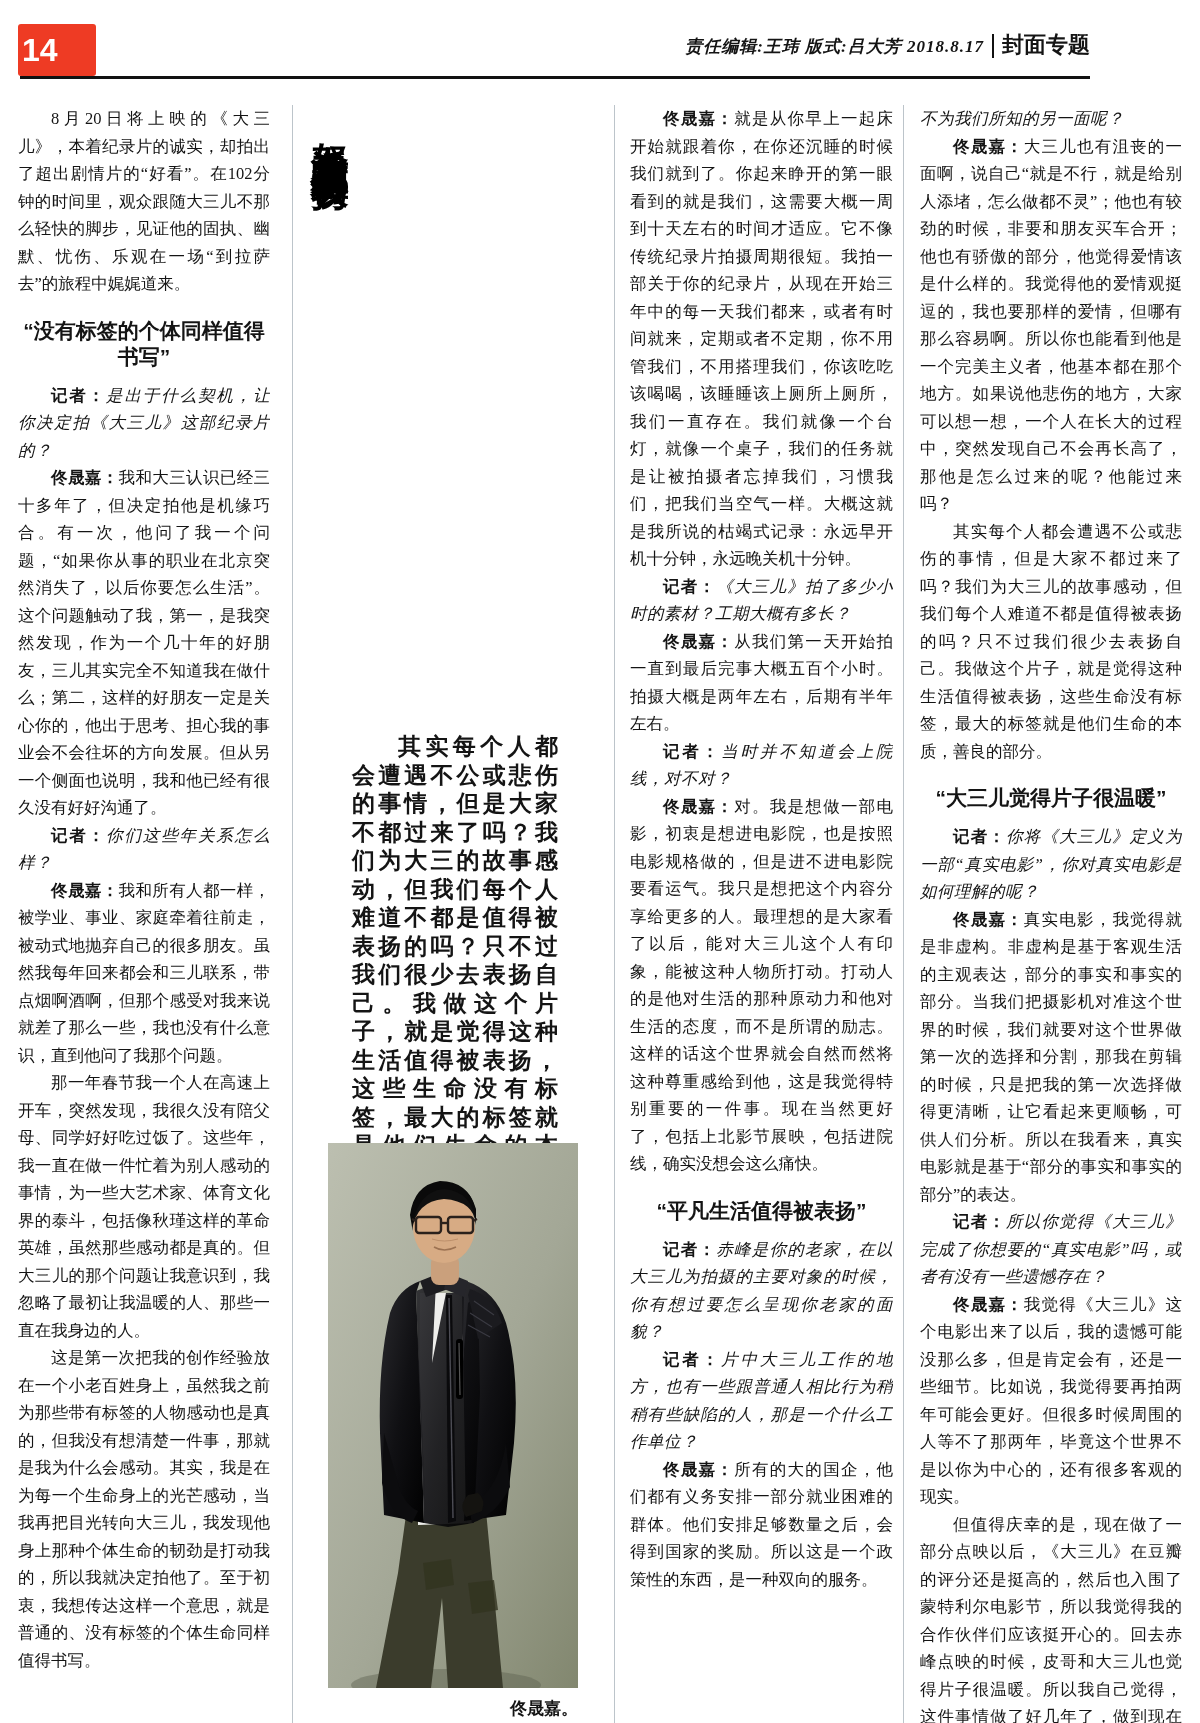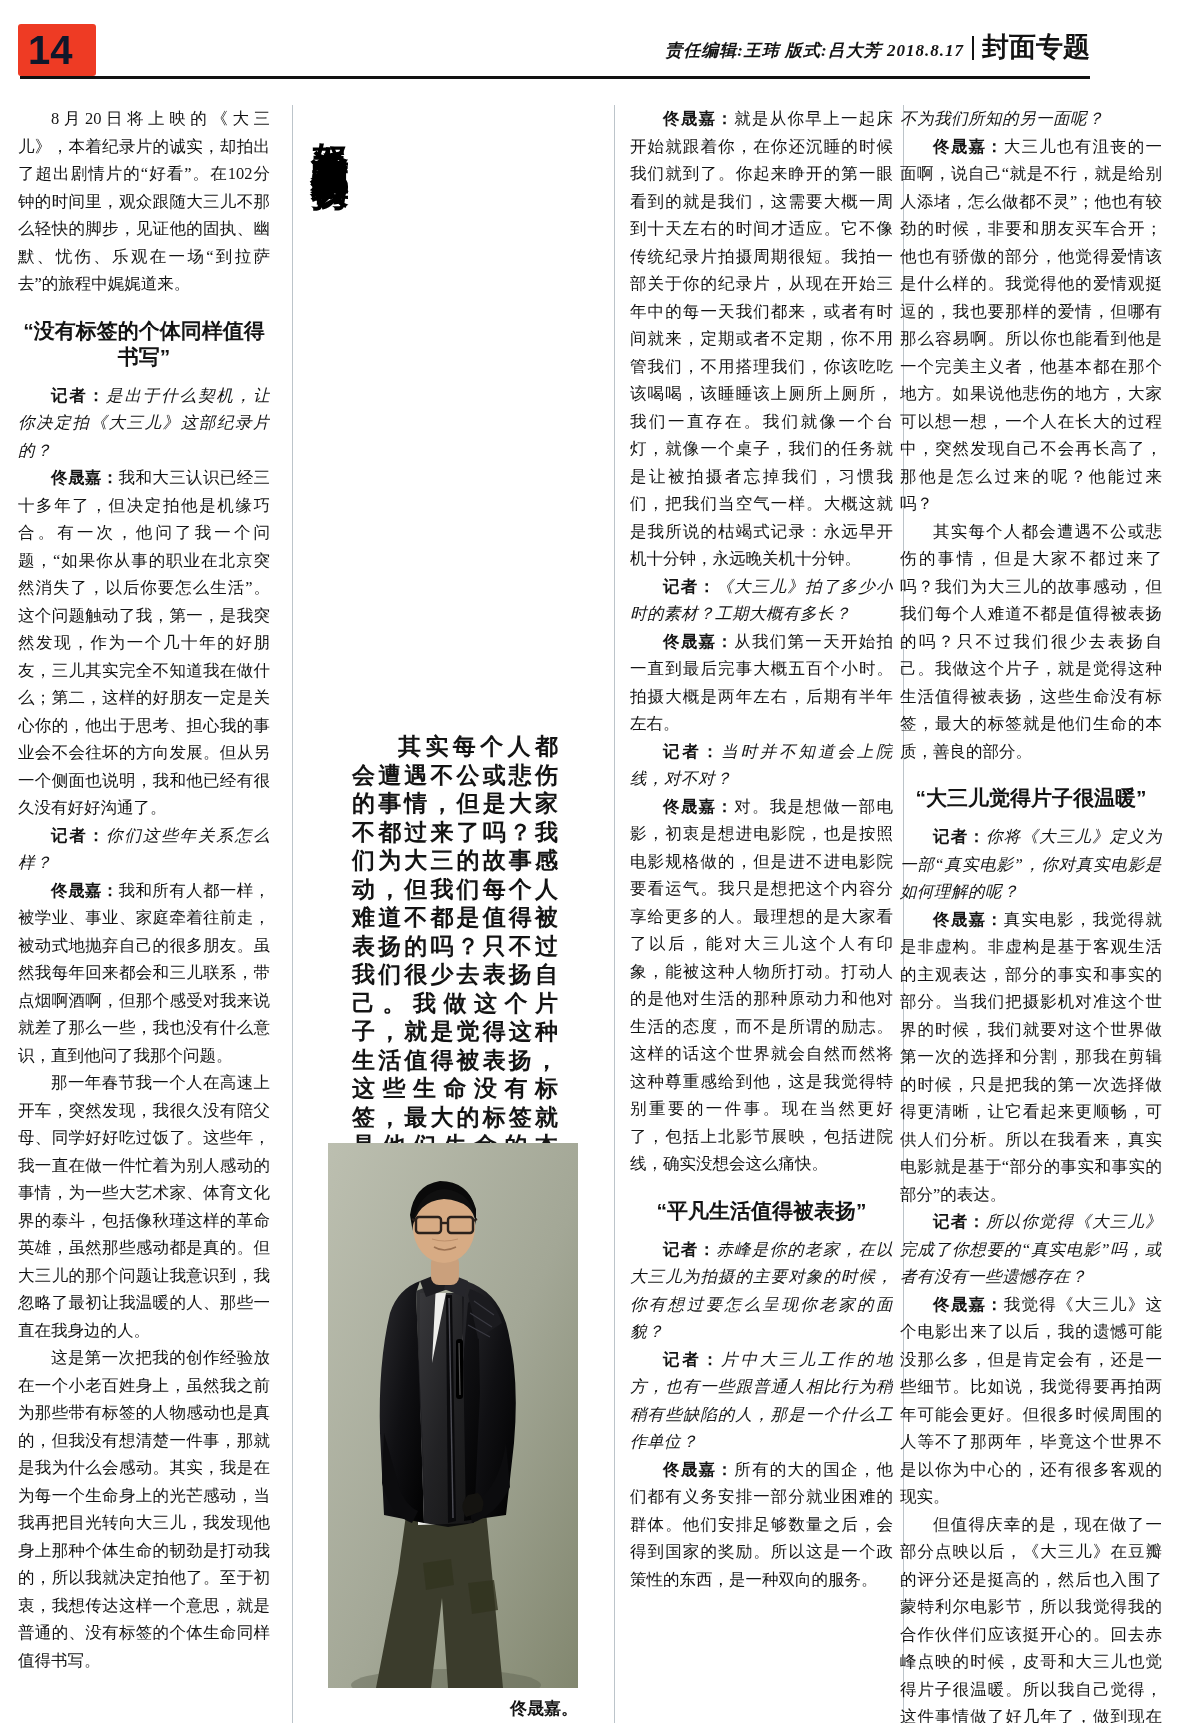--- a/index.html
+++ b/index.html
@@ -2,36 +2,36 @@
 <html><head>
 <meta charset="utf-8">
 <style>
   html,body{margin:0;padding:0;background:#ffffff;}
   body{width:1200px;height:1723px;position:relative;overflow:hidden;
        font-family:"Liberation Serif","DejaVu Serif",serif;color:#141414;}
 
   
   .page-number-box{position:absolute;left:18px;top:24px;width:78px;height:52px;
       background:#ee3b24;border-radius:3px;display:flex;align-items:center;justify-content:flex-start;}
-  .page-number-box span{color:#0f172a;font-family:"Liberation Sans",sans-serif;
-      font-weight:700;font-size:40px;padding-left:10px;line-height:1;}
+  .page-number-box span{color:#ffffff;font-family:"Liberation Sans",sans-serif;
+      font-weight:700;font-size:32px;padding-left:4px;line-height:1;}
   .masthead-right{position:absolute;top:34px;right:110px;display:flex;align-items:baseline;white-space:nowrap;}
   .edit-info{font-family:"Liberation Serif",serif;font-style:italic;font-weight:700;font-size:17px;letter-spacing:1px;}
   .sep-bar{display:inline-block;width:0;border-left:2px solid #111;height:24px;margin:0 8px;align-self:center;}
-  .section-title{font-family:Liberation Sans, sans-serif;font-weight:700;font-size:27px;line-height:1;}
+  .section-title{font-family:Liberation Sans, sans-serif;font-weight:700;font-size:22px;line-height:1;}
   .masthead-rule{position:absolute;left:20px;top:76px;width:1070px;height:3px;background:#111;}
 
   
   .vrule{position:absolute;top:105px;height:1618px;width:1px;background:#bcc4ca;}
   .vr1{left:292px;} .vr2{left:614px;} .vr3{left:903px;}
 
   .col{position:absolute;top:105px;height:1618px;overflow:hidden;text-align:justify;}
   .col1{left:18px;width:252px;}
   .col3{left:630px;width:263px;}
-  .col4{left:900px;width:262px;}
+  .col4{left:920px;width:262px;}
 
   .col p{margin:0;font-size:16.5px;line-height:27.5px;}
   .para,.a{text-indent:2em;font-family:"Liberation Serif","DejaVu Serif",serif;}
   .q{text-indent:2em;font-style:italic;letter-spacing:.5px;font-family:"Liberation Serif",serif;}
   .no-indent{text-indent:0;}
   .speaker{font-style:normal;font-family:"Liberation Sans",sans-serif;font-weight:700;}
   .col-heading{font-family:"Liberation Sans","DejaVu Sans",sans-serif;font-weight:700;
       font-size:21px;line-height:26px;margin:20px 0 12px;text-align:center;}
 
   

